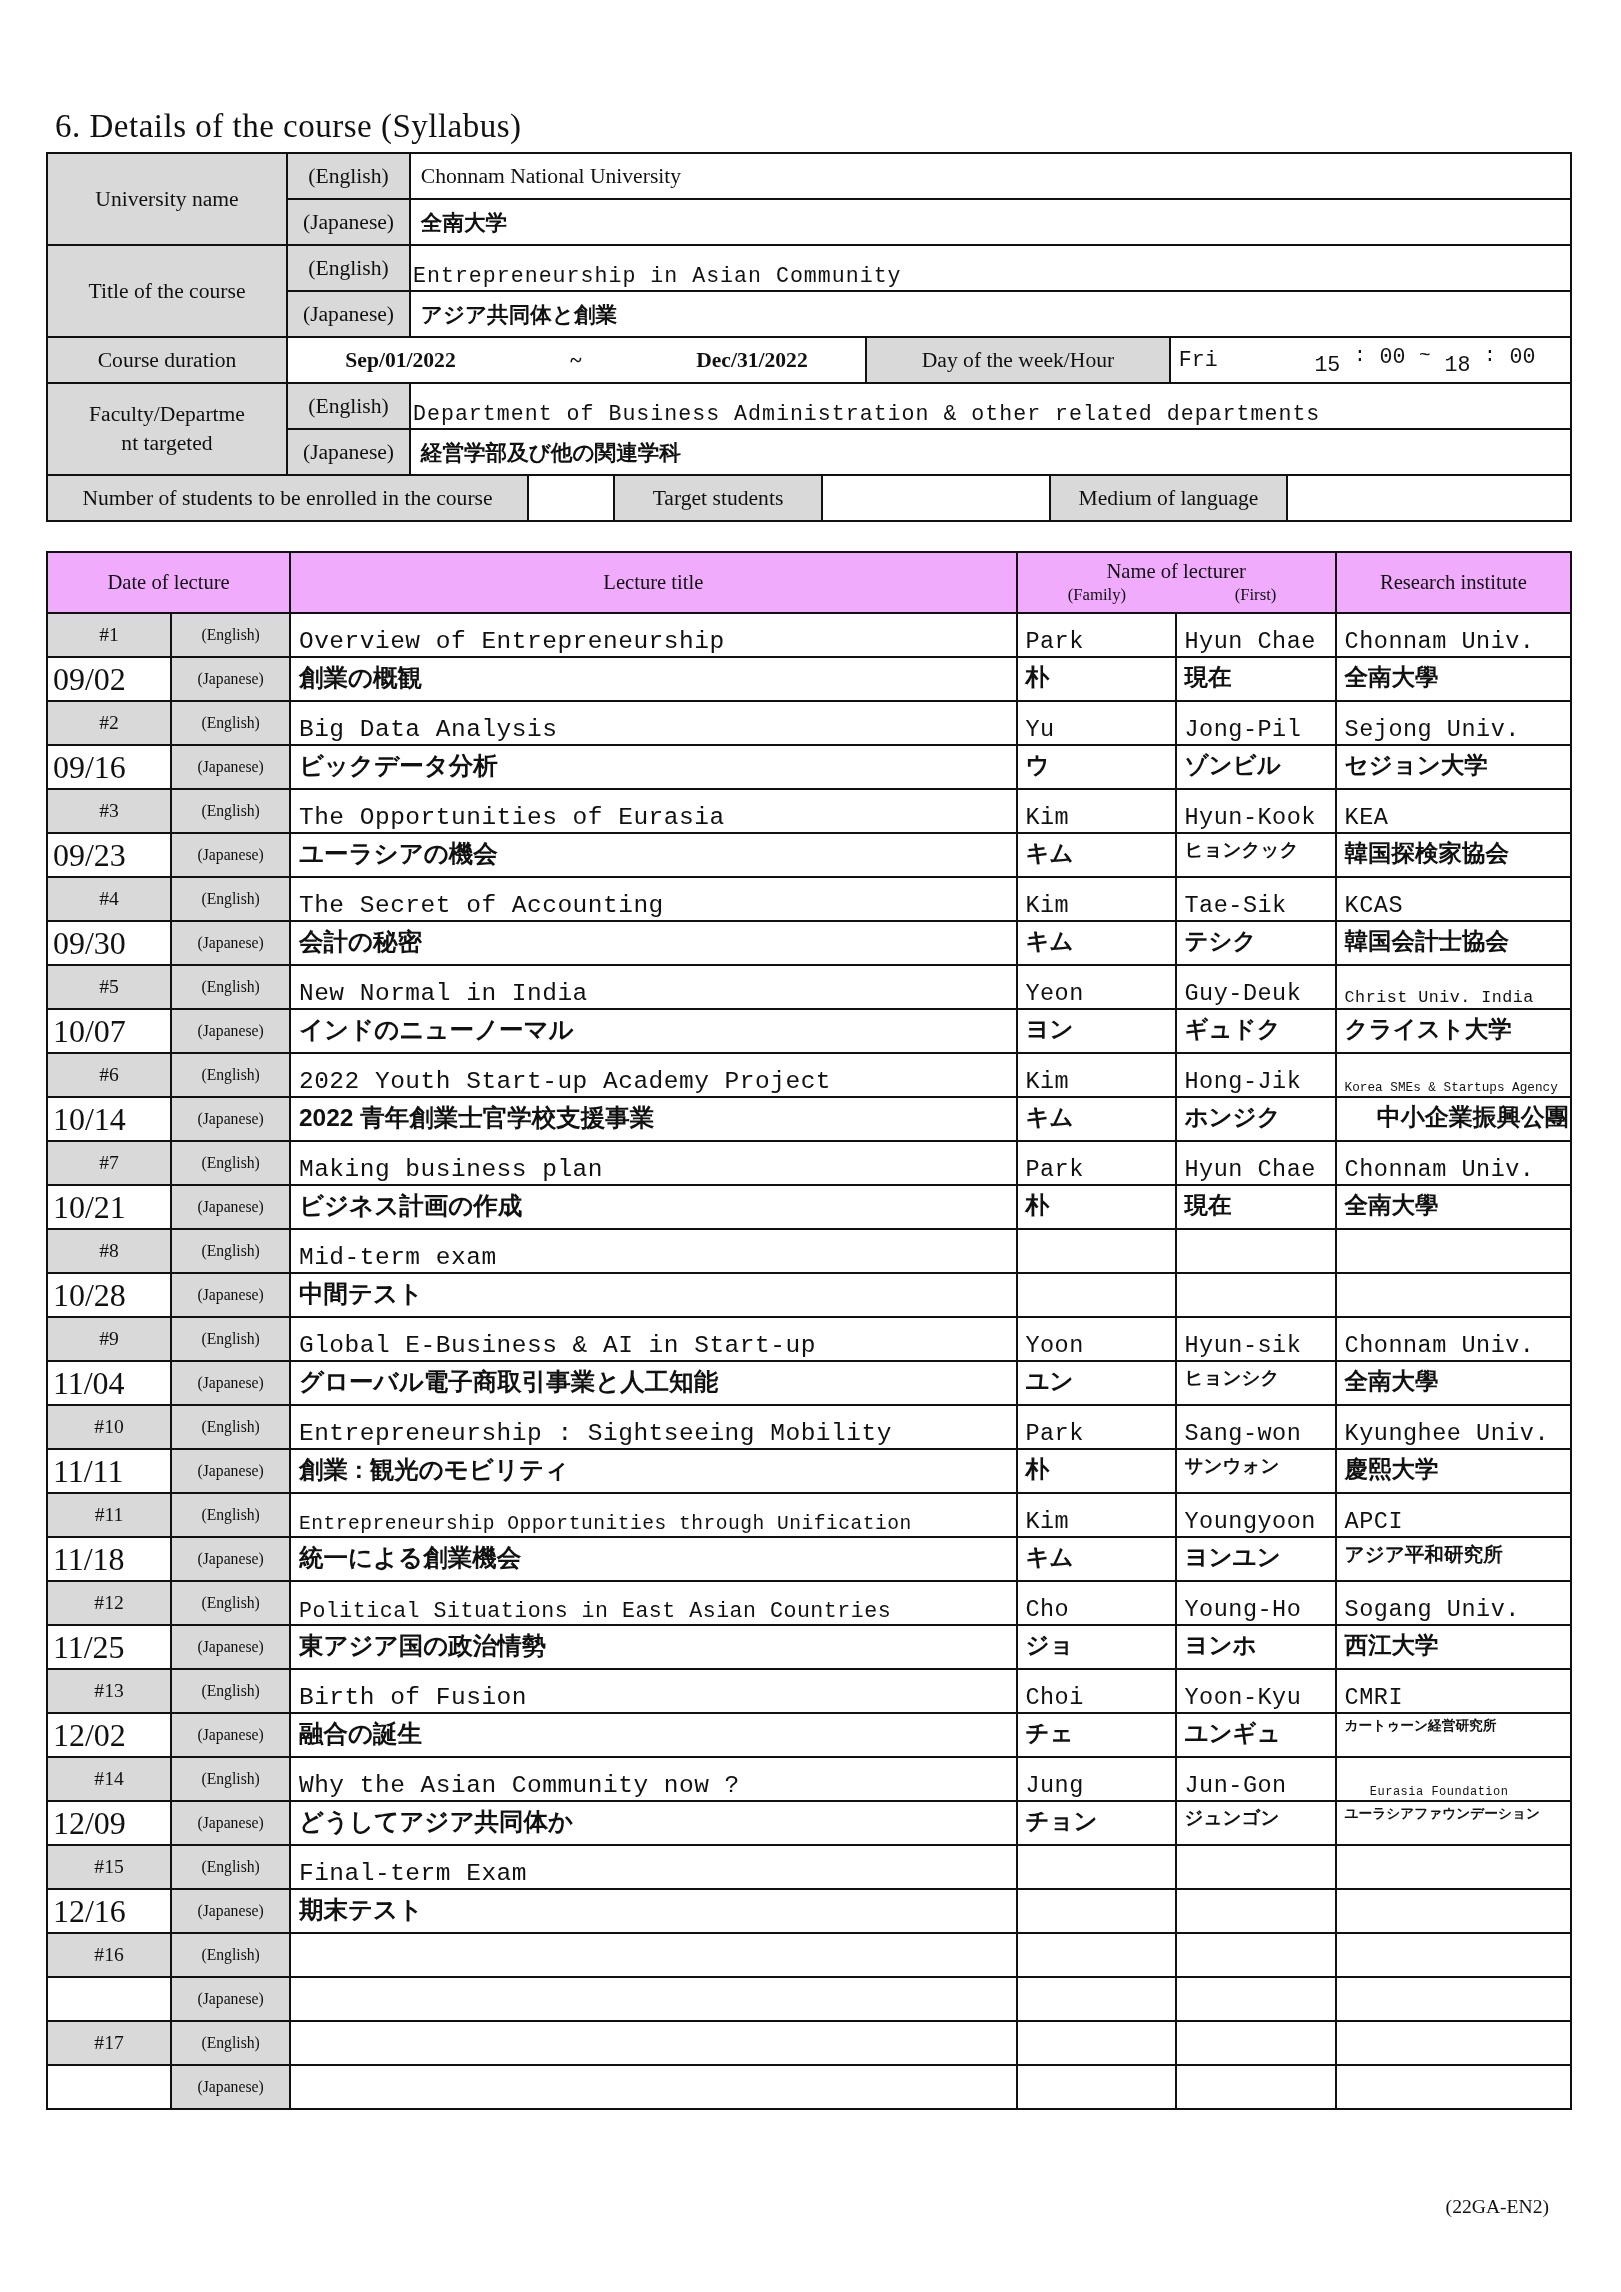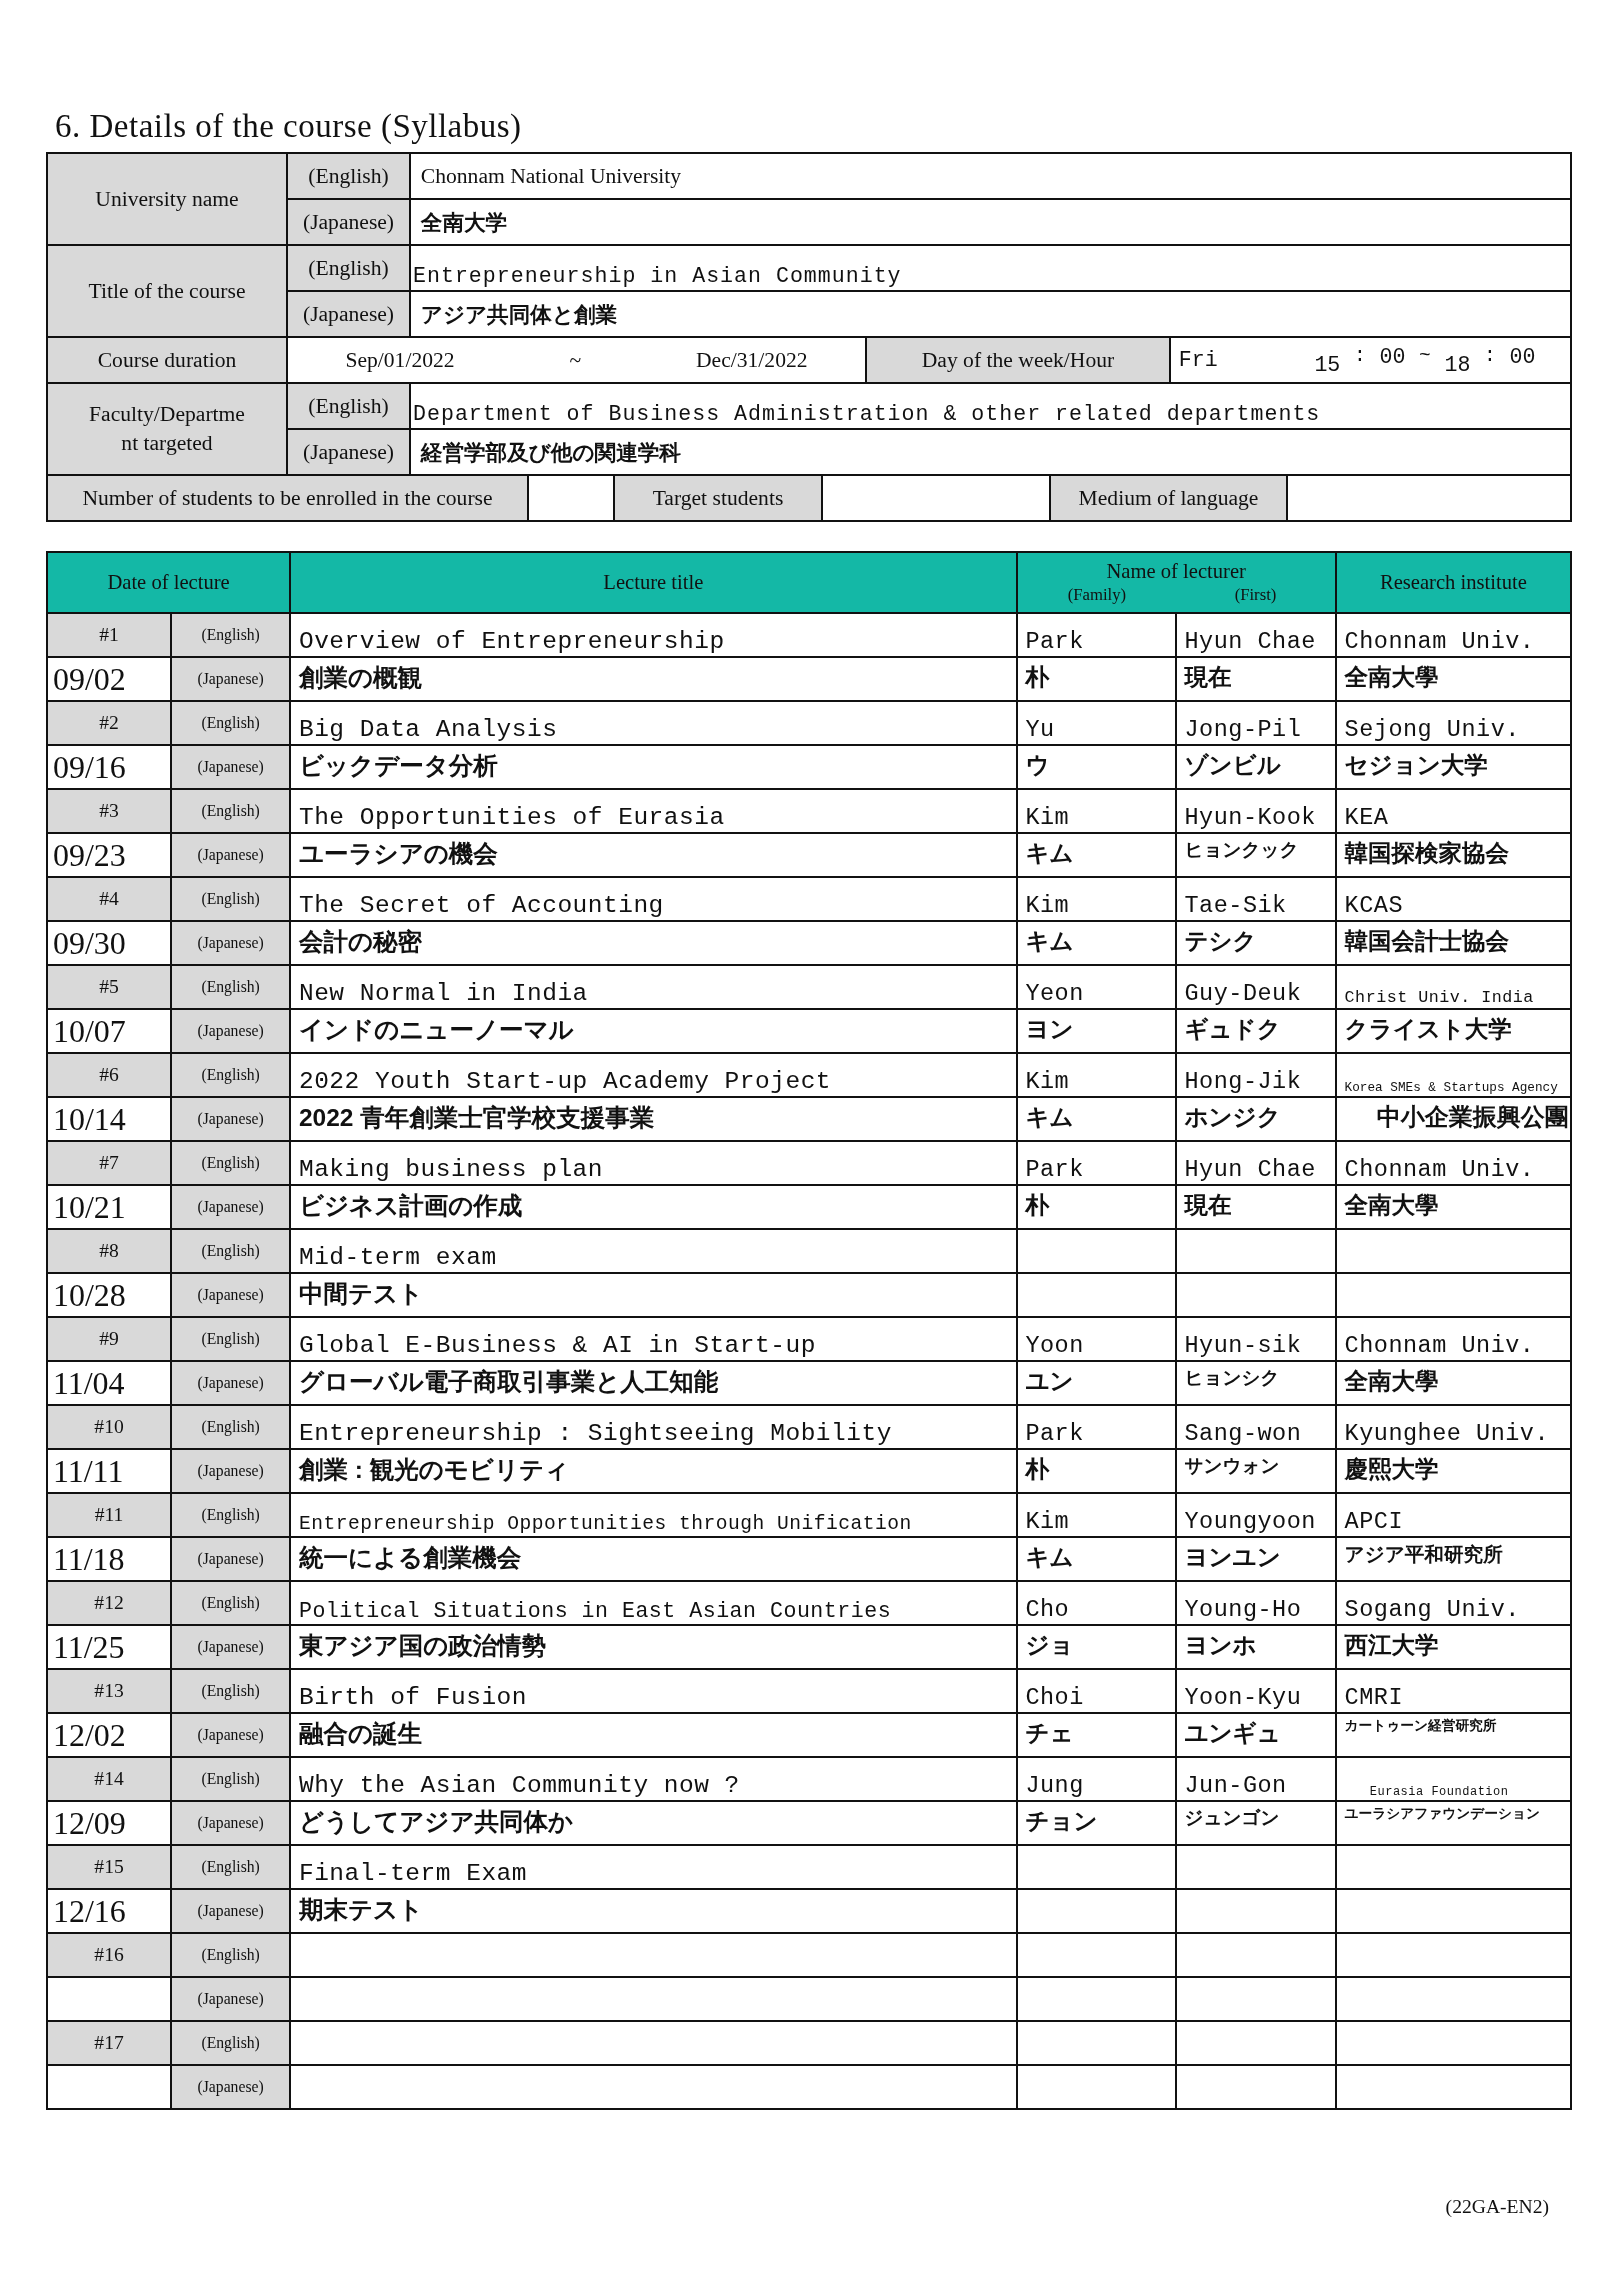--- a/index.html
+++ b/index.html
@@ -18,35 +18,35 @@
   .sectbot td{border-bottom-width:2.9px;}
   .lab{text-align:center;font-size:23.5px;}
   .lab2{text-align:center;font-size:23.5px;line-height:1.35;}
   .sub{text-align:center;font-size:16.7px;}
   .serifval{font-size:27.4px;padding-left:9.8px;}
   .monoval{font-family:"Liberation Mono","DejaVu Sans Mono",monospace;font-size:25.5px;
            letter-spacing:1px;vertical-align:bottom;padding:0 0 2px 2px;}
   .javal{font-family:"Liberation Sans","DejaVu Sans",sans-serif;font-weight:600;
          font-size:25.5px;padding-left:9.8px;}
   .durcell{font-size:28px;}
-  .durflex{display:flex;justify-content:space-around;align-items:flex-start;}
+  .durflex{display:flex;justify-content:space-around;align-items:flex-start;font-weight:bold;}
   .daylab{text-align:center;font-size:20.6px;}
   .fricell{font-family:"Liberation Mono","DejaVu Sans Mono",monospace;font-size:25.5px;}
   .friflex{display:flex;align-items:center;padding-left:7.8px;}
   .friflex .day{margin-right:83px;}
   .friflex .hh{transform:translateY(4.9px);margin:0 13.7px;}
   .friflex .mm{transform:translateY(-2.9px);margin:0 13.7px;}
   .friflex .pp{font-size:19.6px;transform:translateY(-3.9px);}
   .numlab{font-size:19.6px;text-align:center;}
   .ctr{text-align:center;}
 
   
   .sched{position:absolute;left:46px;top:551px;width:1526px;border:2.9px solid #111;}
   .sched thead tr{height:61px;}
-  .sched th{background:#14b8a6;font-weight:normal;font-size:20.6px;border-bottom-width:2.9px;}
+  .sched th{background:#f0abfc;font-weight:normal;font-size:20.6px;border-bottom-width:2.9px;}
   .famfirst{display:flex;font-size:16.7px;margin-top:2px;}
   .famfirst span{width:50%;text-align:center;}
   .sched tbody tr{height:44px;}
   .sched tr.rb td{border-bottom-width:2.9px;}
   .numcell{text-align:center;font-size:19.6px;}
   .subcell{text-align:center;font-size:15.7px;}
   .datecell{font-size:32px;padding-left:4.9px;}
   .encell{font-family:"Liberation Mono","DejaVu Sans Mono",monospace;font-size:23.5px;
           vertical-align:bottom;padding:0 0 1px 7.8px;letter-spacing:0.5px;}
   .entitle{font-size:24.5px;}

